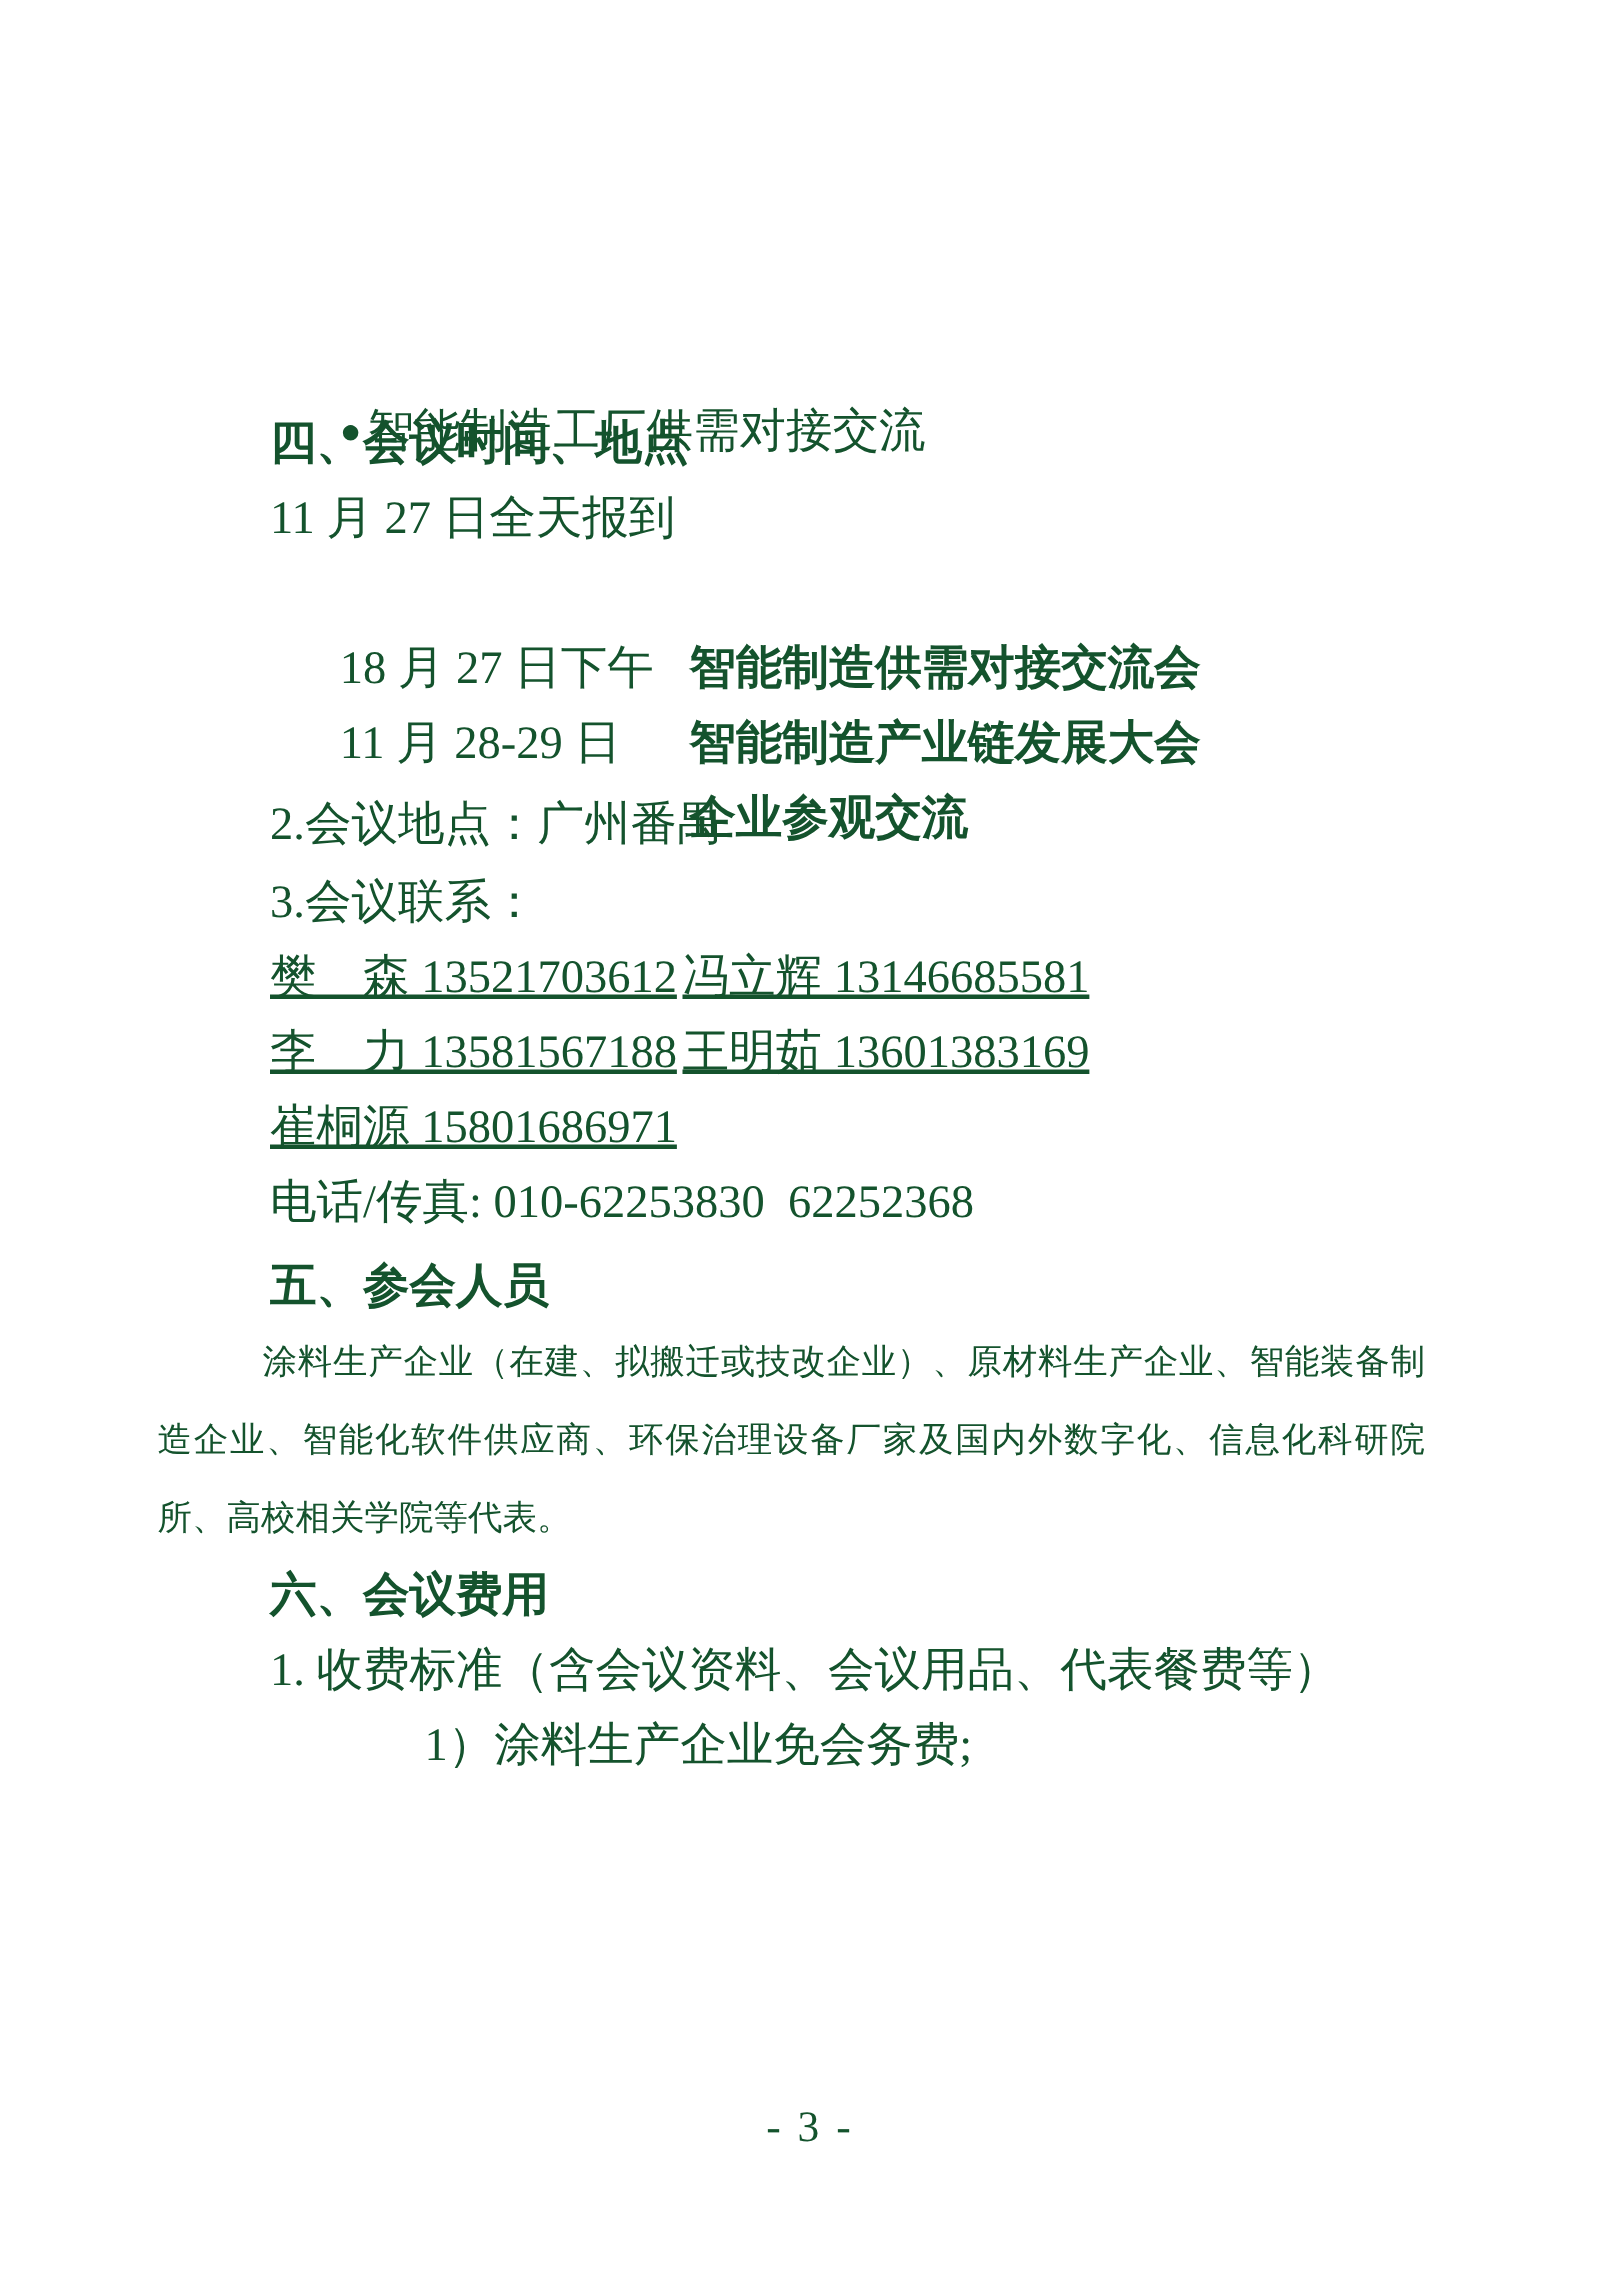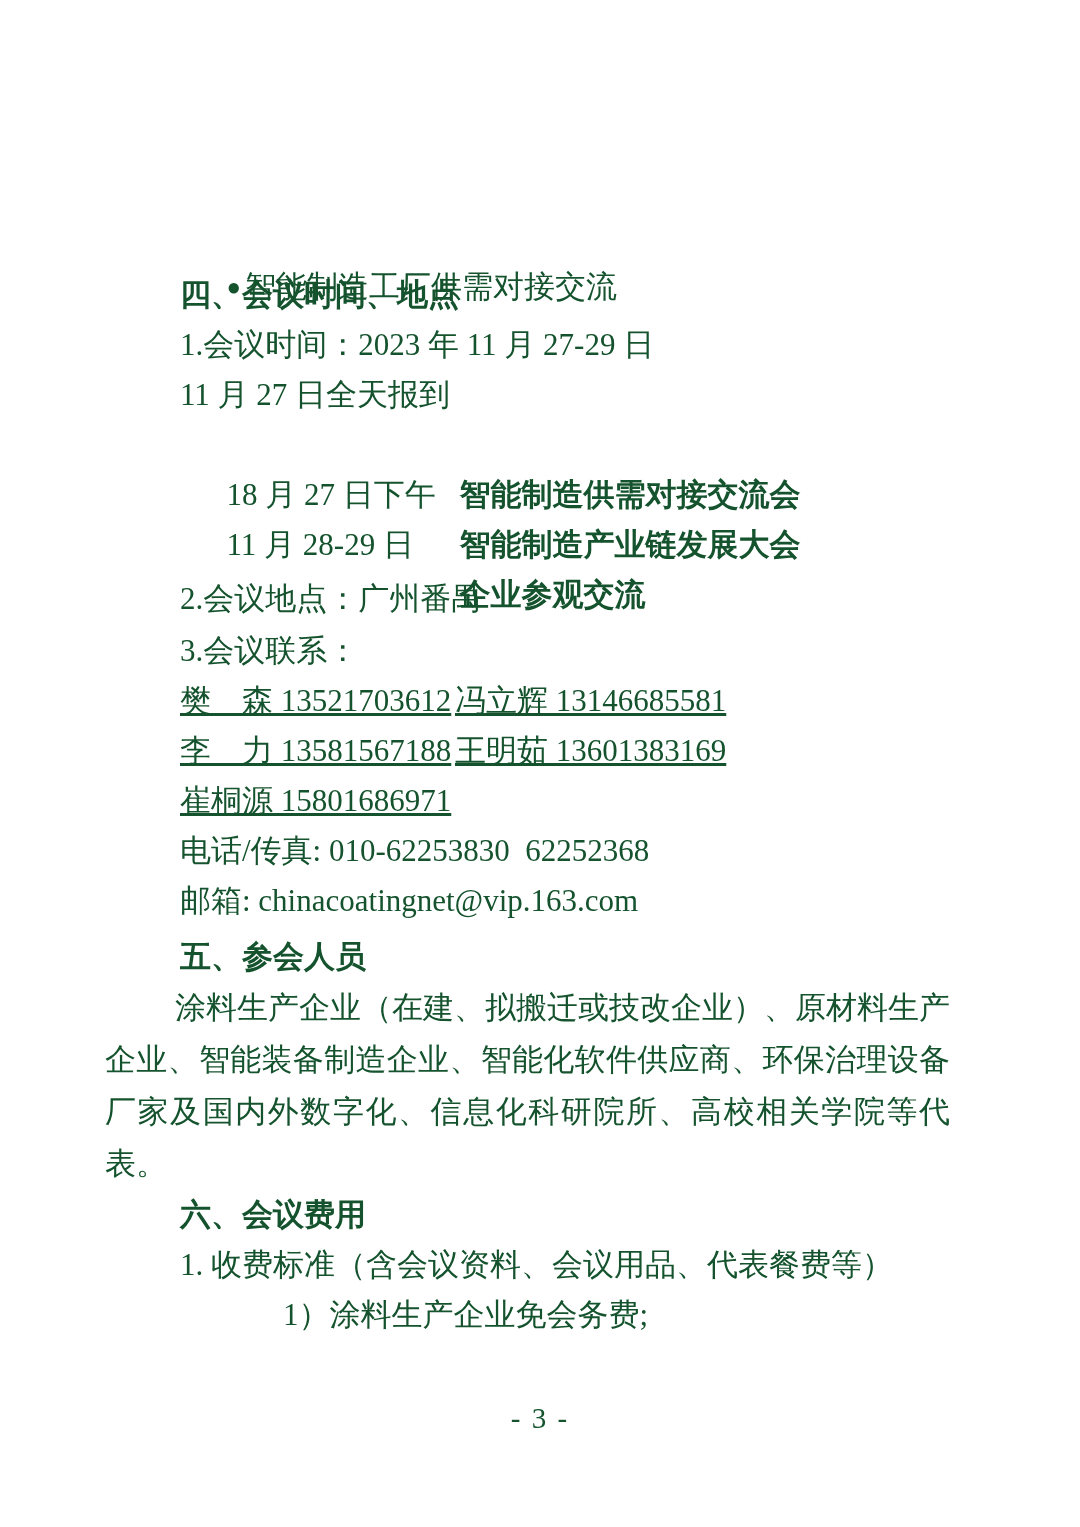--- a/index.html
+++ b/index.html
@@ -33,21 +33,21 @@
     margin-right: 4px;
   }
   .sched-time { display: inline-block; width: 233px; }
   .sched-event { font-weight: bold; }
   .event-only { padding-left: 308px; }
   .contact-row { display: flex; text-decoration: underline; }
   .contact-left { display: inline-block; width: 275px; flex-shrink: 0; }
   .para {
     margin: 0;
     width: 845px;
-    font-size: 31px;
+    font-size: 23px;
     line-height: 52px;
     text-align: justify;
     text-indent: 70px;
     white-space: normal;
   }
   .subitem { padding-left: 178px; }
   .page-num {
     position: absolute;
     top: 1396px;
     left: 0;
@@ -64,21 +64,20 @@
 
 <div class="page">
   <div class="content">
 
     <div class="line ind1">
       <span class="bullet">●</span><span>智能制造工厂供需对接交流</span>
     </div>
 
     <div class="line ind1 heading mt8">四、会议时间、地点</div>
 
-    <div class="line ind1">1.会议时间：2023 年 11 月 27-29 日</div>
 
     <div class="line ind1">11 月 27 日全天报到</div>
 
     <div class="line ind1">
       <span class="sched-time">18 月 27 日下午</span><span class="sched-event">智能制造供需对接交流会</span>
     </div>
 
     <div class="line ind1">
       <span class="sched-time">11 月 28-29 日</span><span class="sched-event">智能制造产业链发展大会</span>
     </div>
@@ -96,21 +95,20 @@
     </div>
     <div class="line ind1 contact-row">
       <span class="contact-left">李　力 13581567188</span><span>王明茹 13601383169</span>
     </div>
     <div class="line ind1 contact-row">
       <span class="contact-left">崔桐源 15801686971</span><span></span>
     </div>
 
     <div class="line ind1">电话/传真: 010-62253830  62252368</div>
 
-    <div class="line ind1">邮箱: chinacoatingnet@vip.163.com</div>
 
     <div class="line ind1 heading mt6">五、参会人员</div>
 
     <p class="para">涂料生产企业（在建、拟搬迁或技改企业）、原材料生产企业、智能装备制造企业、智能化软件供应商、环保治理设备厂家及国内外数字化、信息化科研院所、高校相关学院等代表。</p>
 
     <div class="line ind1 heading">六、会议费用</div>
 
     <div class="line ind1">1. 收费标准（含会议资料、会议用品、代表餐费等）</div>
 
     <div class="line subitem">1）涂料生产企业免会务费;</div>

